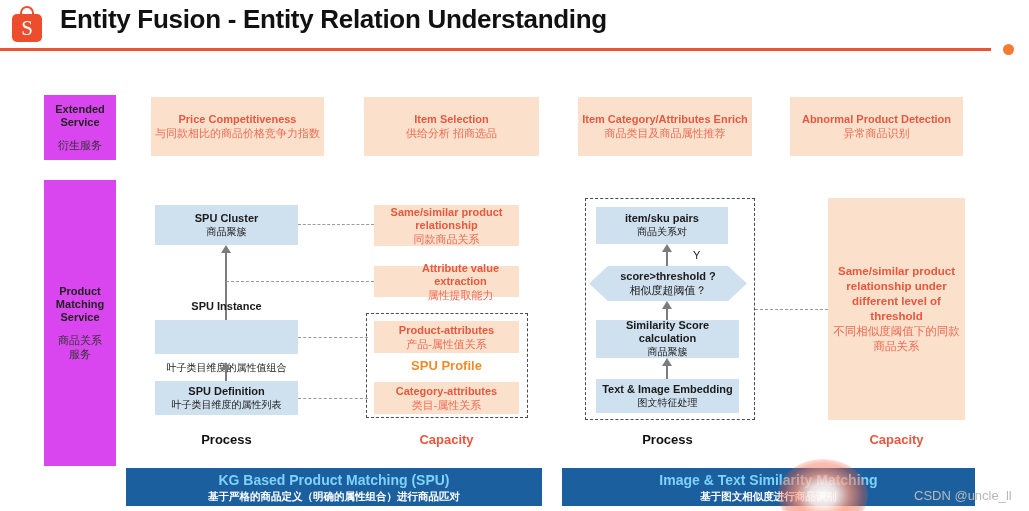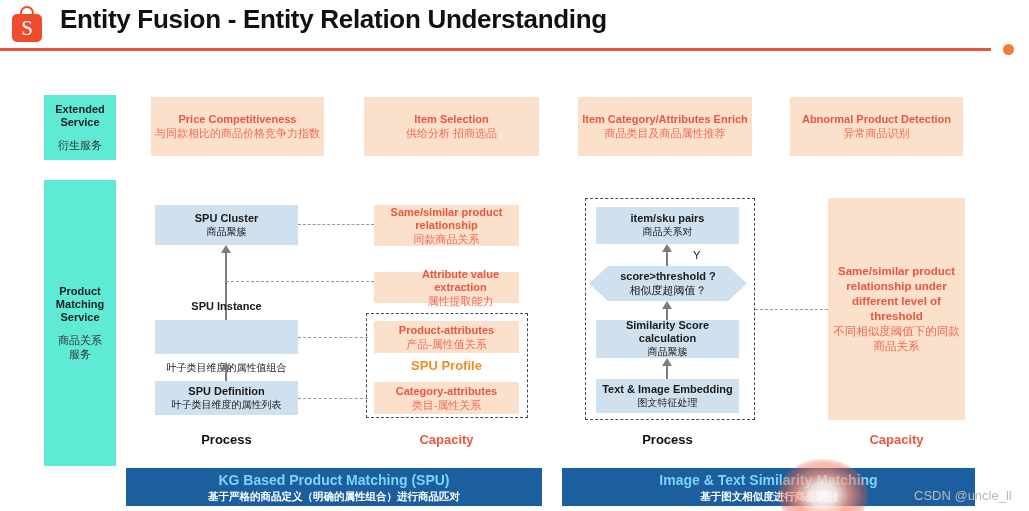--- a/index.html
+++ b/index.html
@@ -41,21 +41,21 @@
     position:absolute;left:0;top:48px;width:991px;height:3px;
     background:#ea5532;
   }
   .hdr-dot{
     position:absolute;left:1003px;top:44px;width:11px;height:11px;
     border-radius:50%;background:#f47b33;
   }
 
   
   .rail{
-    position:absolute;background:#5eead4;
+    position:absolute;background:#d946ef;
     display:flex;flex-direction:column;align-items:center;
     justify-content:center;text-align:center;
   }
   .rail-en{font-size:11px;font-weight:bold;color:#222;line-height:13px;}
   .rail-cn{font-size:11px;color:#333;line-height:14px;margin-top:9px;}
 
   
   .box{
     position:absolute;box-sizing:border-box;
     display:flex;flex-direction:column;align-items:center;
@@ -215,21 +215,21 @@
   <div class="hdash" style="left:298px;top:224px;width:76px;"></div>
   <div class="box orange" style="left:374px;top:205px;width:145px;height:41px;">
     <div class="en">
       <span>Same/similar product</span><br>
       <span>relationship</span>
     </div>
     <div class="cn">同款商品关系</div>
   </div>
 
   <div class="hdash" style="left:226px;top:281px;width:148px;"></div>
-  <div class="box orange" style="left:374px;top:272px;width:145px;height:31px;padding-left:28px;">
+  <div class="box orange" style="left:374px;top:266px;width:145px;height:31px;padding-left:28px;">
     <div class="en">Attribute value extraction</div>
     <div class="cn">属性提取能力</div>
   </div>
 
   <div class="dashbox" style="left:366px;top:313px;width:162px;height:105px;"></div>
 
   <div class="hdash" style="left:298px;top:337px;width:70px;"></div>
   <div class="box orange" style="left:374px;top:321px;width:145px;height:32px;">
     <div class="en">Product-attributes</div>
     <div class="cn">产品-属性值关系</div>
@@ -238,21 +238,21 @@
   <div class="profile-label" style="left:374px;top:358px;width:145px;">SPU Profile</div>
 
   <div class="hdash" style="left:298px;top:398px;width:70px;"></div>
   <div class="box orange" style="left:374px;top:382px;width:145px;height:32px;">
     <div class="en">Category-attributes</div>
     <div class="cn">类目-属性关系</div>
   </div>
 
   <div class="dashbox" style="left:585px;top:198px;width:170px;height:222px;"></div>
 
-  <div class="box blue" style="left:596px;top:207px;width:143px;height:37px;">
+  <div class="box blue" style="left:596px;top:207px;width:132px;height:37px;">
     <div class="en">item/sku pairs</div>
     <div class="cn">商品关系对</div>
   </div>
 
   <div class="varrow" style="left:666px;top:252px;height:15px;"></div>
   <div class="vhead" style="left:662px;top:244px;"></div>
   <div class="ylabel" style="left:693px;top:249px;">Y</div>
 
   <div class="diamond" style="left:589px;top:266px;width:158px;height:35px;">
     <div class="en">score&gt;threshold ?</div>

